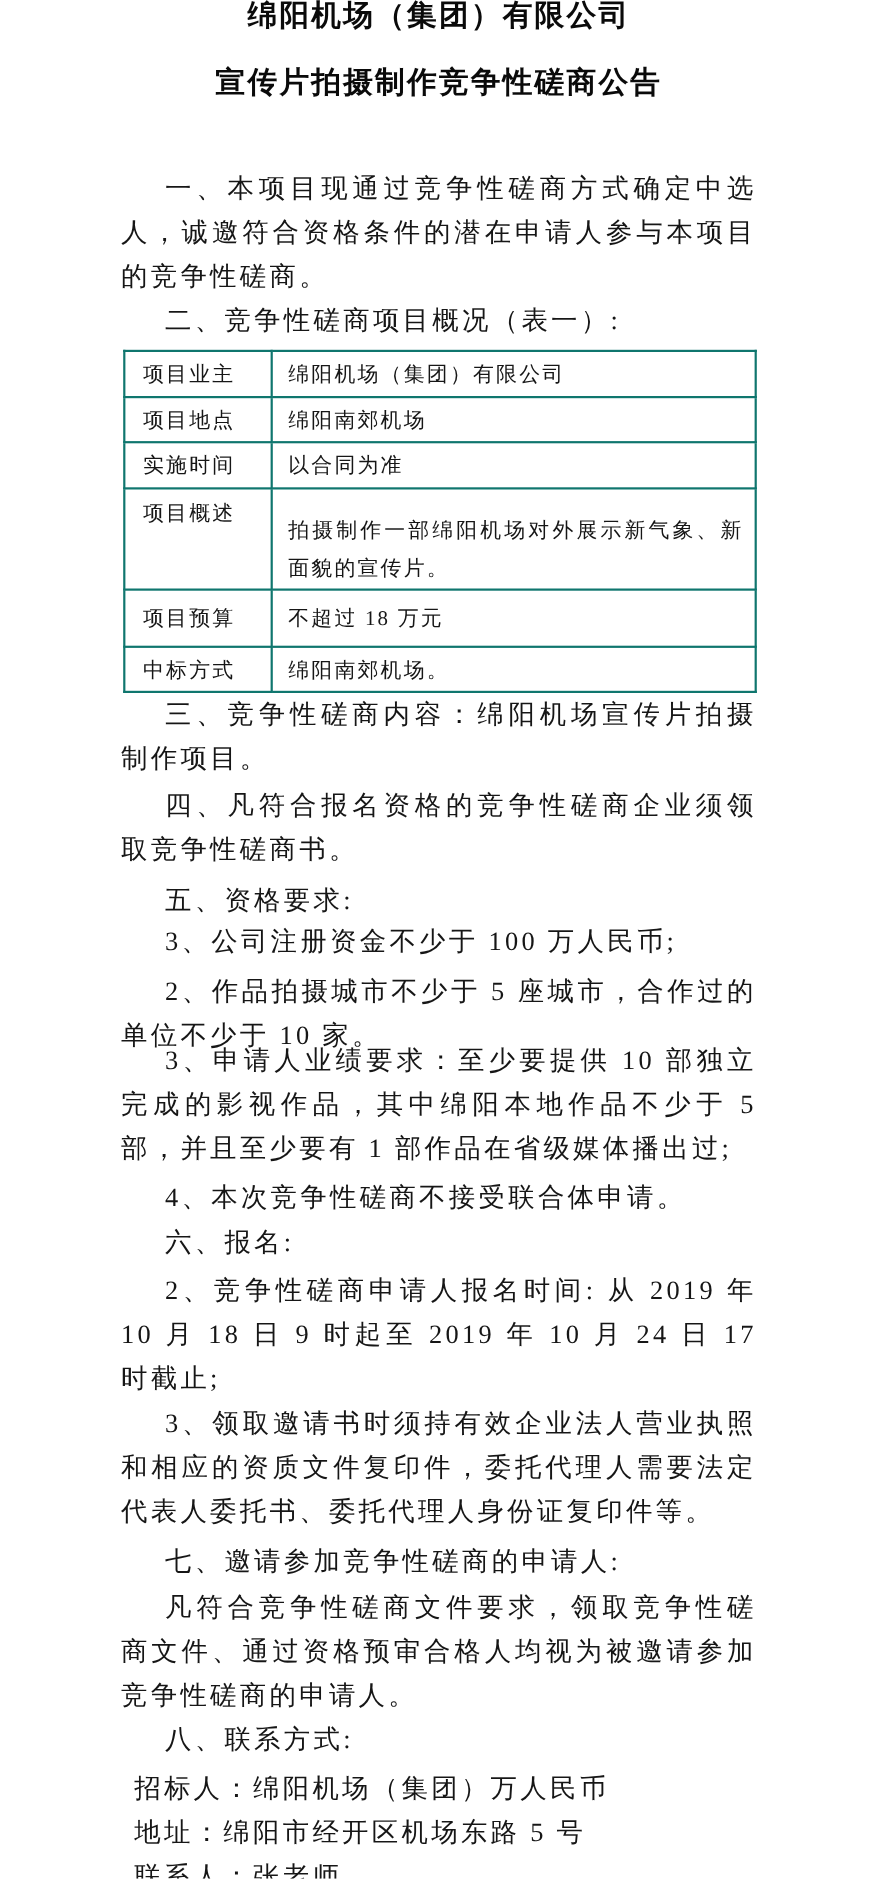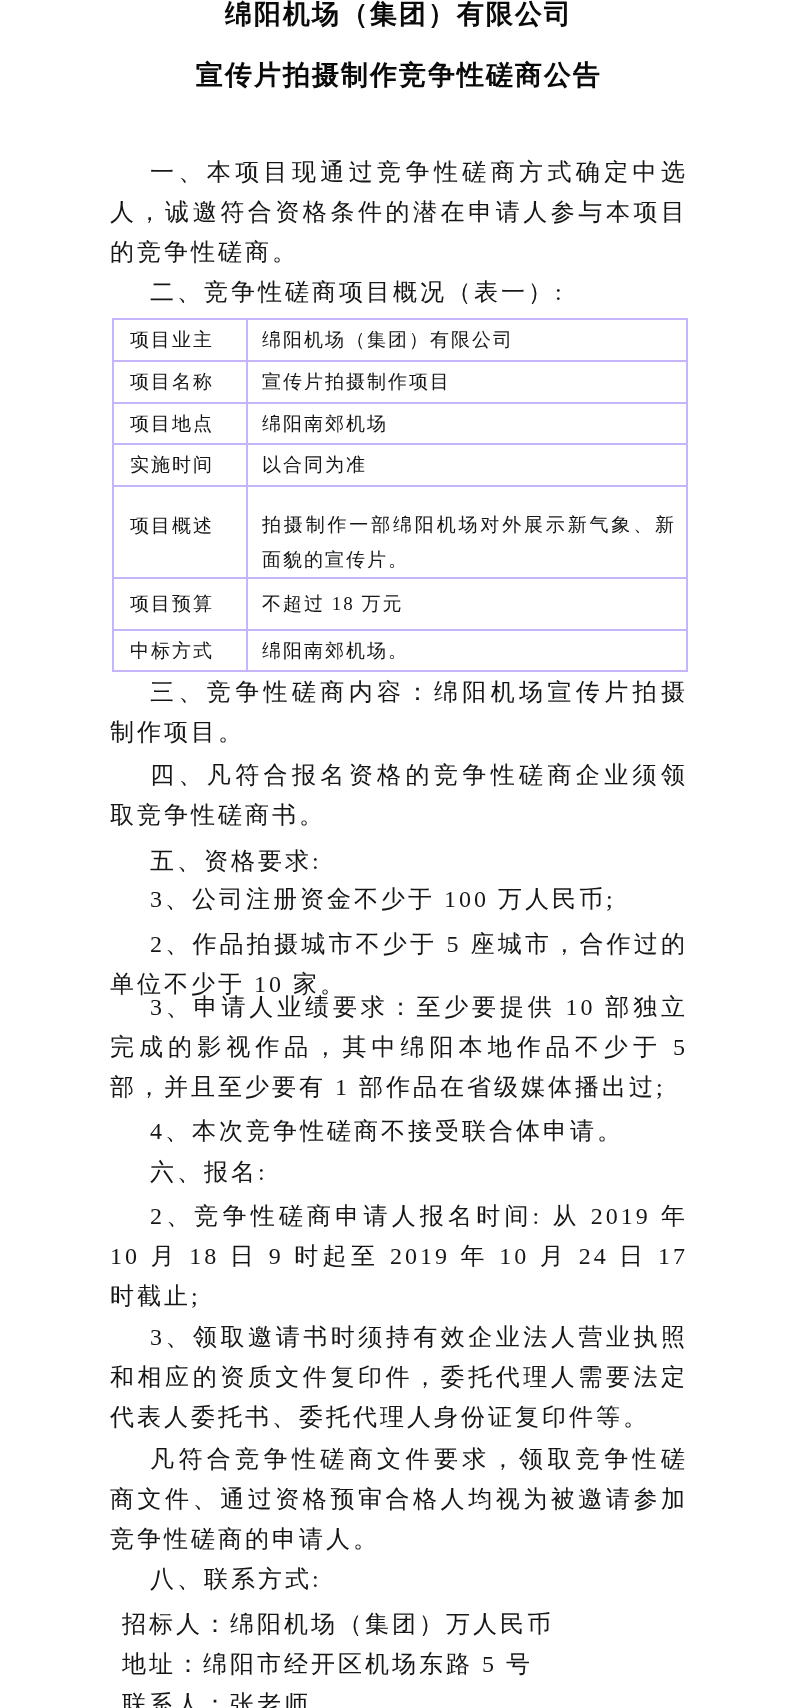--- a/index.html
+++ b/index.html
@@ -60,64 +60,60 @@
   .c1  { margin-top: 5px; }
 
   .doc-table {
     border-collapse: collapse;
     table-layout: fixed;
     width: 576px;
     margin-top: 6px;
     margin-left: 2px;
   }
   .doc-table td {
-    border: 2px solid #c4b5fd;
+    border: 2px solid #0f766e;
     font-size: 19px;
     letter-spacing: 2px;
     vertical-align: middle;
     padding: 0;
   }
   .doc-table td.label-cell {
     width: 116px;
     padding-left: 16px;
     letter-spacing: 2px;
   }
   .doc-table td.value-cell {
     padding-left: 14px;
     padding-right: 10px;
   }
   tr.row-h42 { height: 42px; }
   tr.row-h41 { height: 41px; }
   tr.row-h52 { height: 52px; }
   tr.row-tall { height: 75px; }
   tr.row-tall td { vertical-align: top; }
-  tr.row-tall td.label-cell { padding-top: 26px; }
+  tr.row-tall td.label-cell { padding-top: 9px; }
   tr.row-tall td.value-cell { padding-top: 20px; line-height: 35px; text-align: justify; text-justify: inter-character; }
 </style>
 </head>
 <body>
 
 <div class="page">
   <div class="content">
 
     <div class="doc-title title-main">绵阳机场（集团）有限公司</div>
     <div class="doc-title title-sub">宣传片拍摄制作竞争性磋商公告</div>
 
     <p class="para indent p1">一、本项目现通过竞争性磋商方式确定中选人，诚邀符合资格条件的潜在申请人参与本项目的竞争性磋商。</p>
     <p class="para indent p2">二、竞争性磋商项目概况（表一）:</p>
 
     <table class="doc-table">
       <tbody>
         <tr class="row-h42">
           <td class="label-cell">项目业主</td>
           <td class="value-cell">绵阳机场（集团）有限公司</td>
-        </tr>
-        <tr class="row-h42">
-          <td class="label-cell">项目名称</td>
-          <td class="value-cell">宣传片拍摄制作项目</td>
         </tr>
         <tr class="row-h41">
           <td class="label-cell">项目地点</td>
           <td class="value-cell">绵阳南郊机场</td>
         </tr>
         <tr class="row-h42">
           <td class="label-cell">实施时间</td>
           <td class="value-cell">以合同为准</td>
         </tr>
         <tr class="row-tall">
@@ -138,20 +134,21 @@
     <p class="para indent p3">三、竞争性磋商内容：绵阳机场宣传片拍摄制作项目。</p>
     <p class="para indent p4">四、凡符合报名资格的竞争性磋商企业须领取竞争性磋商书。</p>
     <p class="para indent p5">五、资格要求:</p>
     <p class="para indent q1">3、公司注册资金不少于 100 万人民币;</p>
     <p class="para indent q2">2、作品拍摄城市不少于 5 座城市，合作过的单位不少于 10 家。</p>
     <p class="para indent q3">3、申请人业绩要求：至少要提供 10 部独立完成的影视作品，其中绵阳本地作品不少于 5 部，并且至少要有 1 部作品在省级媒体播出过;</p>
     <p class="para indent q4">4、本次竞争性磋商不接受联合体申请。</p>
     <p class="para indent p6">六、报名:</p>
     <p class="para indent r2">2、竞争性磋商申请人报名时间: 从 2019 年 10 月 18 日 9 时起至 2019 年 10 月 24 日 17 时截止;</p>
     <p class="para indent r3">3、领取邀请书时须持有效企业法人营业执照和相应的资质文件复印件，委托代理人需要法定代表人委托书、委托代理人身份证复印件等。</p>
+    <p class="para indent p7">七、邀请参加竞争性磋商的申请人:</p>
     <p class="para indent p7b">凡符合竞争性磋商文件要求，领取竞争性磋商文件、通过资格预审合格人均视为被邀请参加竞争性磋商的申请人。</p>
     <p class="para indent p8">八、联系方式:</p>
 
     <p class="para contact c1">招标人：绵阳机场（集团）万人民币</p>
     <p class="para contact c2">地址：绵阳市经开区机场东路 5 号</p>
     <p class="para contact c3">联系人：张老师</p>
     <p class="para contact c4">联系电话：18381686665</p>
 
   </div>
 </div>

